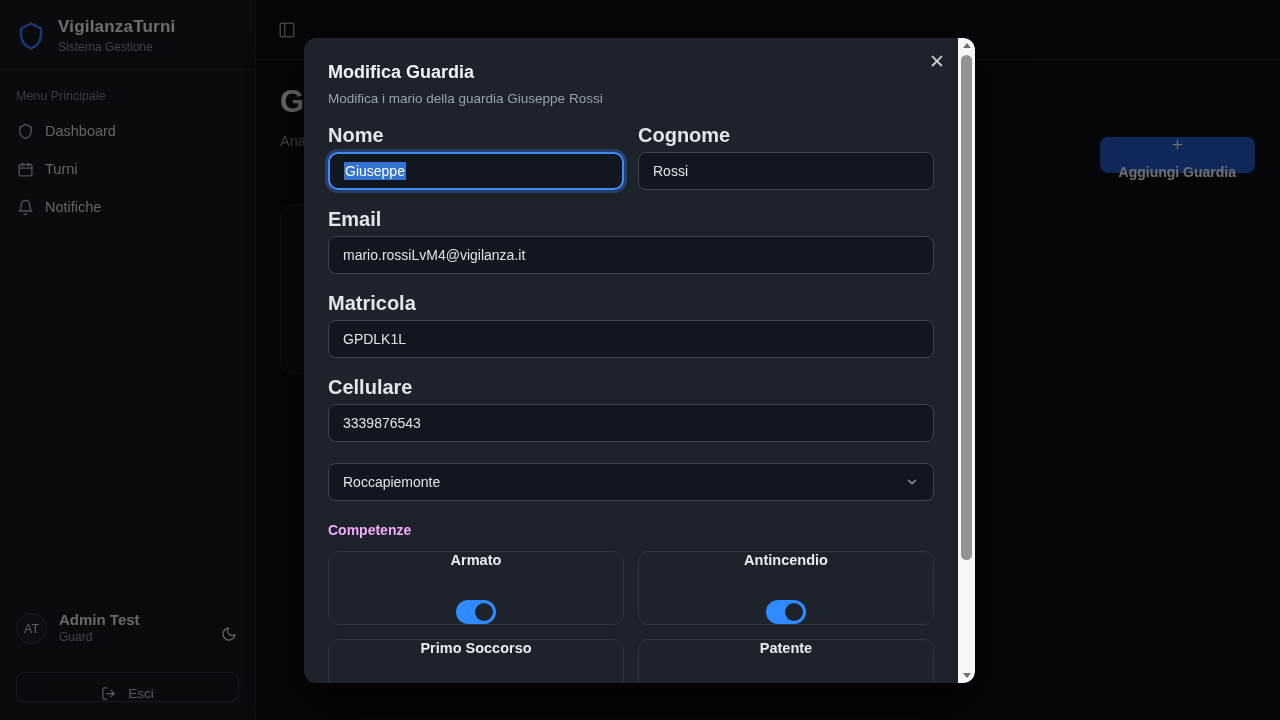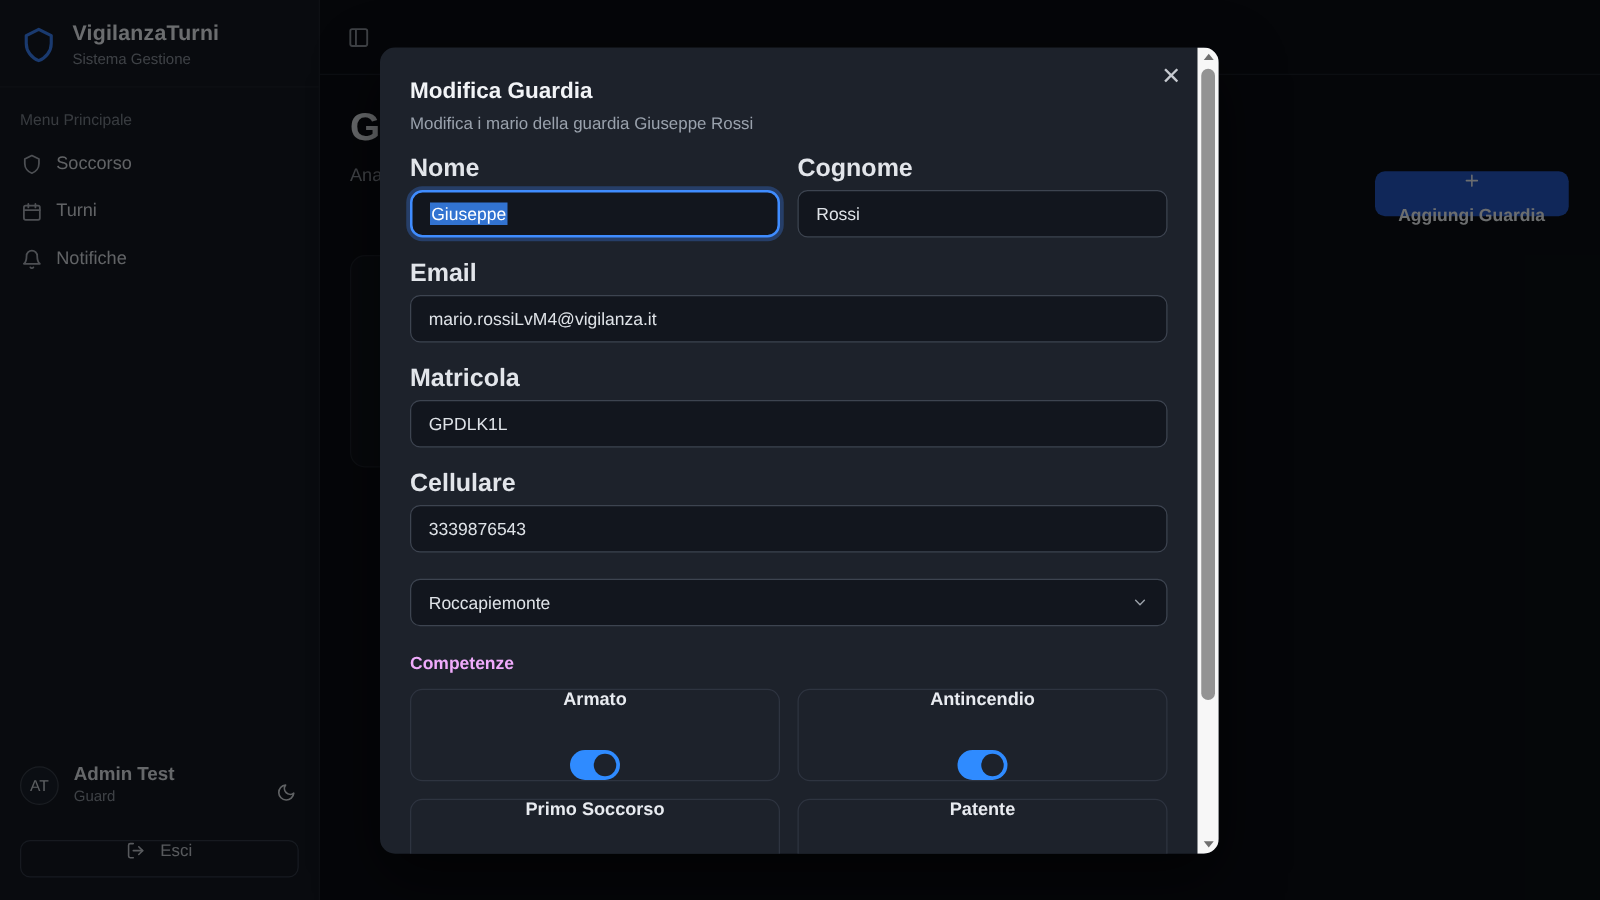--- a/index.html
+++ b/index.html
@@ -35,21 +35,21 @@
   .spacer{flex:1;}
   .user-row{display:flex;align-items:flex-end;gap:12px;padding:12px 16px;}
   .avatar{width:31px;height:31px;border-radius:50%;border:1px solid #3a414c;
     display:flex;align-items:center;justify-content:center;font-size:12.5px;color:#ccd1d8;
     background:#1a202a;flex:0 0 auto;}
   .user-meta{flex:1;min-width:0;}
   .user-name{font-size:15px;font-weight:600;color:#e2e6eb;}
   .user-role{font-size:12px;color:#8b929c;margin-top:2px;}
   .theme-toggle{color:#d5d9de;display:flex;cursor:pointer;padding:2px;}
   .logout-btn{margin:16px 16px 18px 16px;height:30px;border:1px solid #333b48;border-radius:8px;
-    background:transparent;display:flex;align-items:flex-start;justify-content:center;gap:12px;
+    background:transparent;display:flex;align-items:flex-end;justify-content:center;gap:12px;
     color:#c3c8cf;font-size:13.5px;cursor:pointer;font-family:inherit;}
 
   
   .main{position:absolute;left:256px;top:0;right:0;height:720px;background:#0c0f14;}
   .topbar{height:60px;border-bottom:1px solid #1b2028;display:flex;align-items:center;padding:0 22px;}
   .panel-toggle{color:#8b919a;display:flex;cursor:pointer;background:none;border:none;padding:0;}
   .content{position:relative;padding:24px;}
   .page-title{font-size:31px;font-weight:800;color:#eef1f5;letter-spacing:.2px;}
   .page-sub{font-size:14.5px;color:#949aa4;margin-top:13px;}
   .ghost-card{position:absolute;left:24px;top:144px;width:520px;height:170px;
@@ -126,21 +126,21 @@
 
     <div class="section-label">Menu Principale</div>
 
     <nav class="nav">
       <div class="nav-item">
         <span>
           <svg width="17" height="17" viewBox="0 0 24 24" fill="none" stroke="currentColor" stroke-width="2" stroke-linejoin="round">
               <path d="M12 2l8 4v5c0 5-3.5 9.4-8 11-4.5-1.6-8-6-8-11V6z"></path>
             </svg>
         </span>
-        <span class="nav-label">Soccorso</span>
+        <span class="nav-label">Dashboard</span>
       </div>
       <div class="nav-item">
         <span>
           <svg width="17" height="17" viewBox="0 0 24 24" fill="none" stroke="currentColor" stroke-width="2" stroke-linecap="round">
               <rect x="3" y="5" width="18" height="16" rx="2"></rect>
               <path d="M8 3v4M16 3v4M3 10h18"></path>
             </svg>
         </span>
         <span class="nav-label">Turni</span>
       </div>

